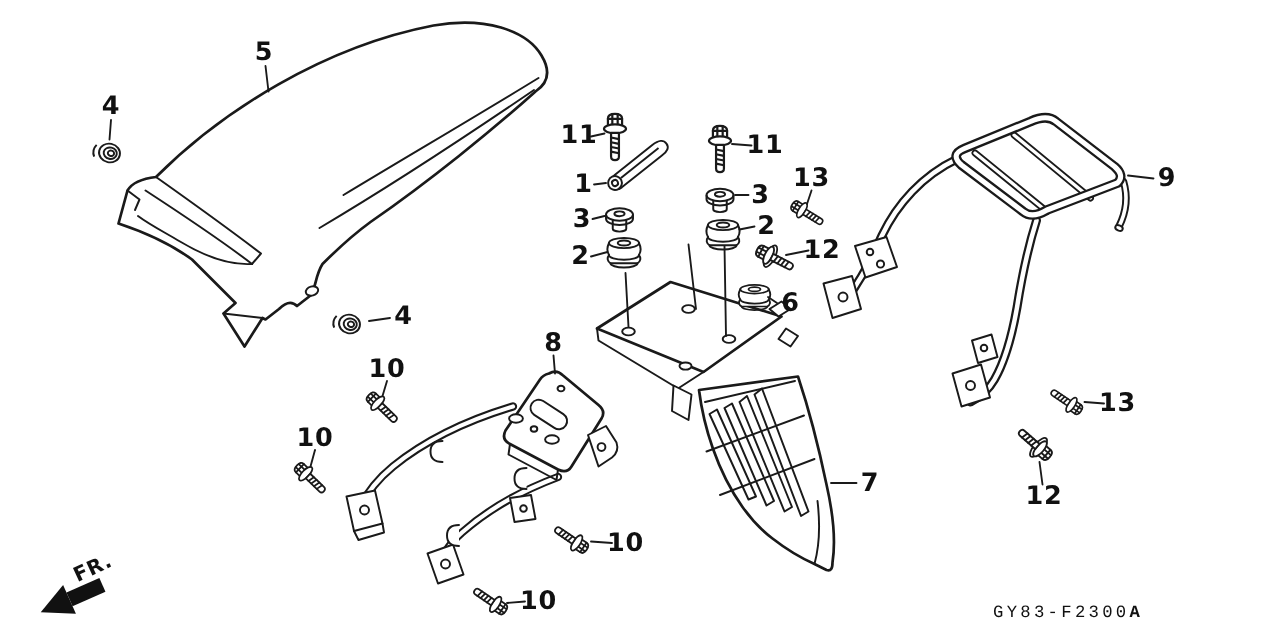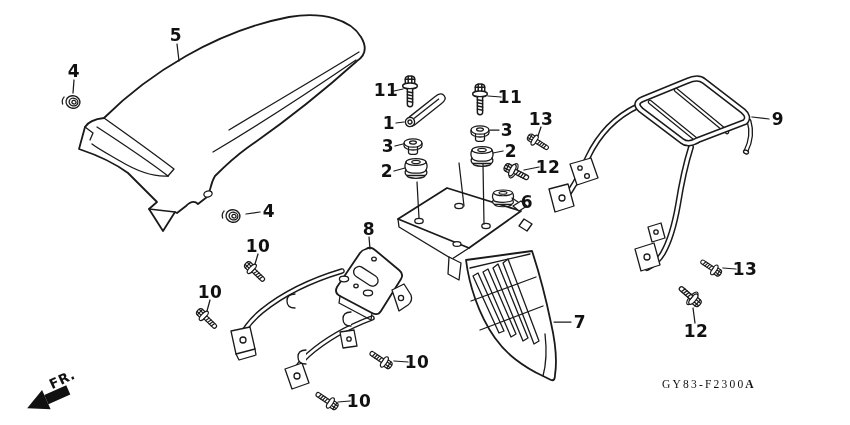--- a/index.html
+++ b/index.html
@@ -16,22 +16,22 @@
   .callout{
     position:absolute;transform:translate(-50%,-50%);
     font:700 17px "DejaVu Sans",sans-serif;color:#111;
     white-space:nowrap;letter-spacing:.5px;
   }
   .fr-label{
     position:absolute;left:62px;top:379px;transform:translate(-50%,-50%) rotate(-25deg);
     font:700 13.5px "DejaVu Sans",sans-serif;color:#111;letter-spacing:.5px;
   }
   .code{
-    position:absolute;left:662px;top:378px;
-    font-family:Liberation Serif, serif;font-size:11.5px;color:#111;
+    position:absolute;left:662px;top:402px;
+    font-family:Liberation Mono, monospace;font-size:11.5px;color:#111;
     letter-spacing:2.2px;white-space:nowrap;text-align:center;
   }
   .code .sfx{font-weight:700;letter-spacing:0;}
 </style>
 </head>
 <body>
 
 <div id="stage">
 
   <svg id="linework" width="850" height="425" viewBox="0 0 850 425">

